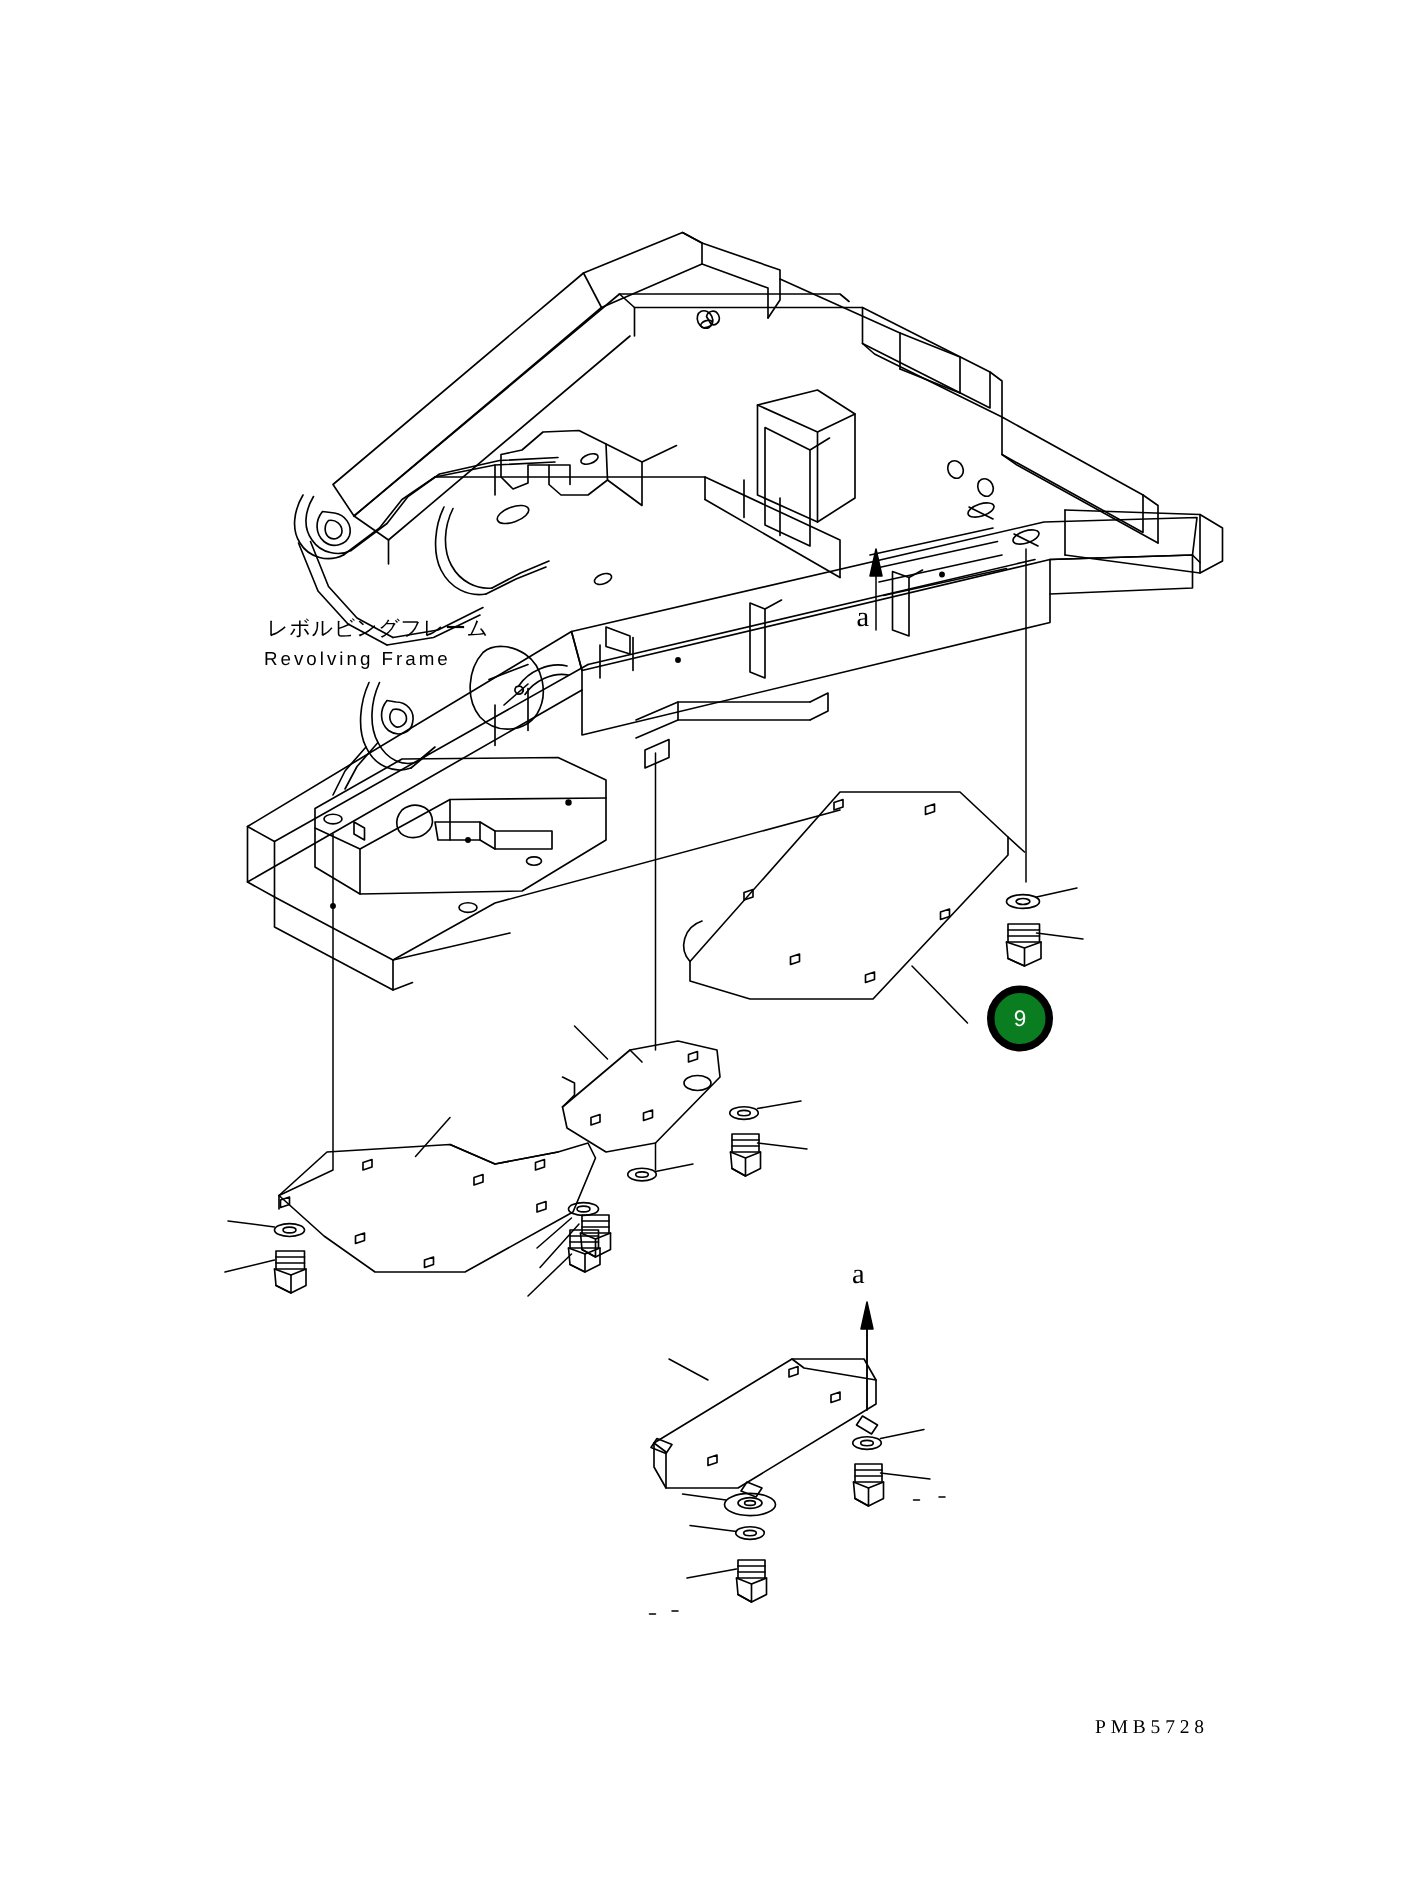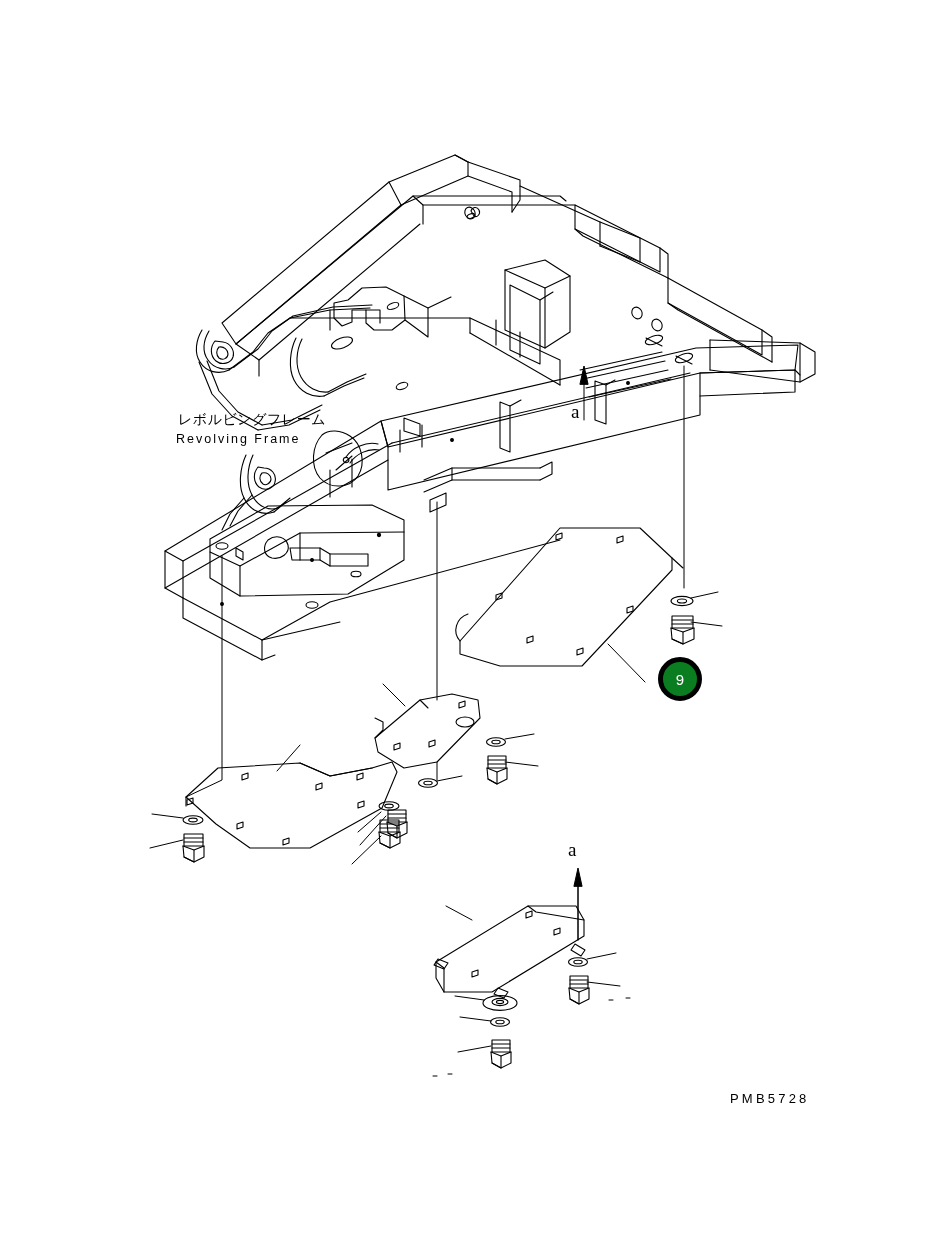--- a/index.html
+++ b/index.html
@@ -46,24 +46,24 @@
     font-family: "Liberation Serif", serif;
   }
   #callout-a-lower {
     left: 568px;
     top: 840px;
     font-size: 19px;
     font-family: "Liberation Serif", serif;
   }
   #drawing-code {
     left: 730px;
-    top: 1092px;
+    top: 1144px;
     font-size: 13px;
     letter-spacing: 3.2px;
-    font-family: Liberation Sans, sans-serif;
+    font-family: Liberation Serif, serif;
   }
   #badge-9 {
     position: absolute;
     left: 658px;
     top: 657px;
     width: 44px;
     height: 44px;
     border-radius: 50%;
     background: #0a7d20;
     border: 5px solid #000000;

